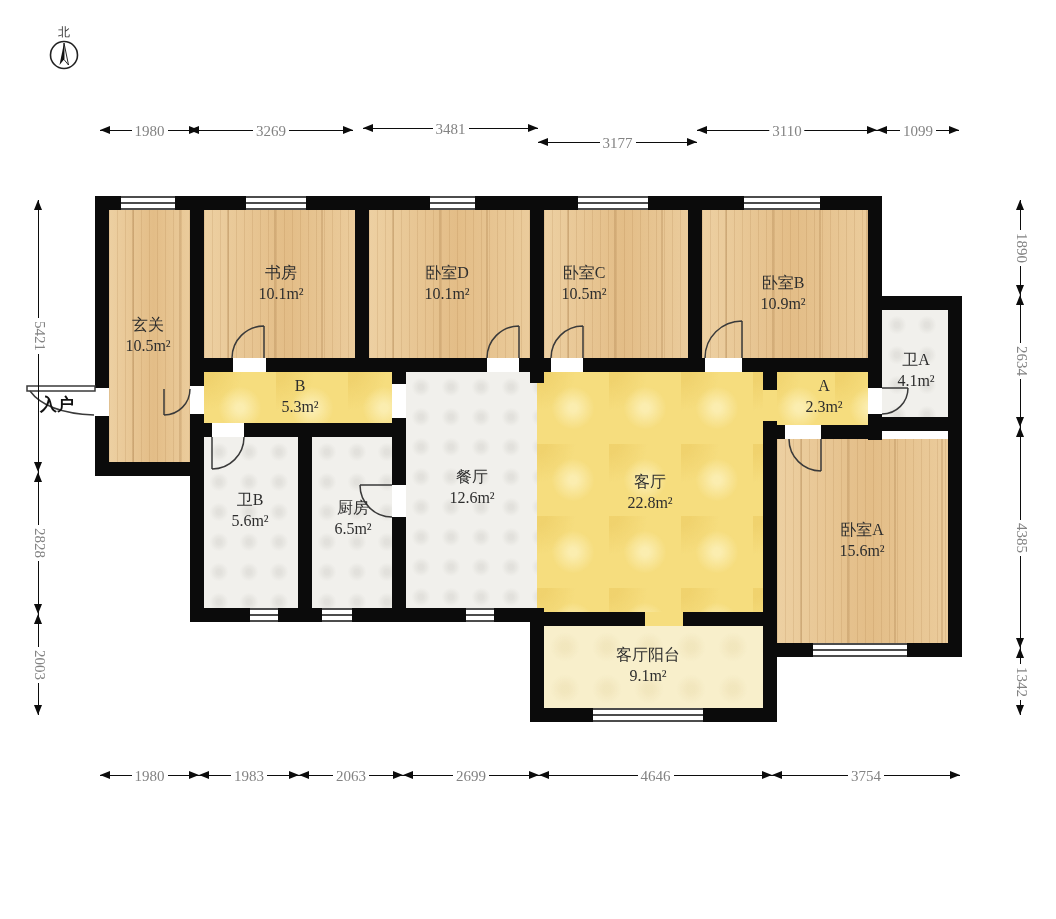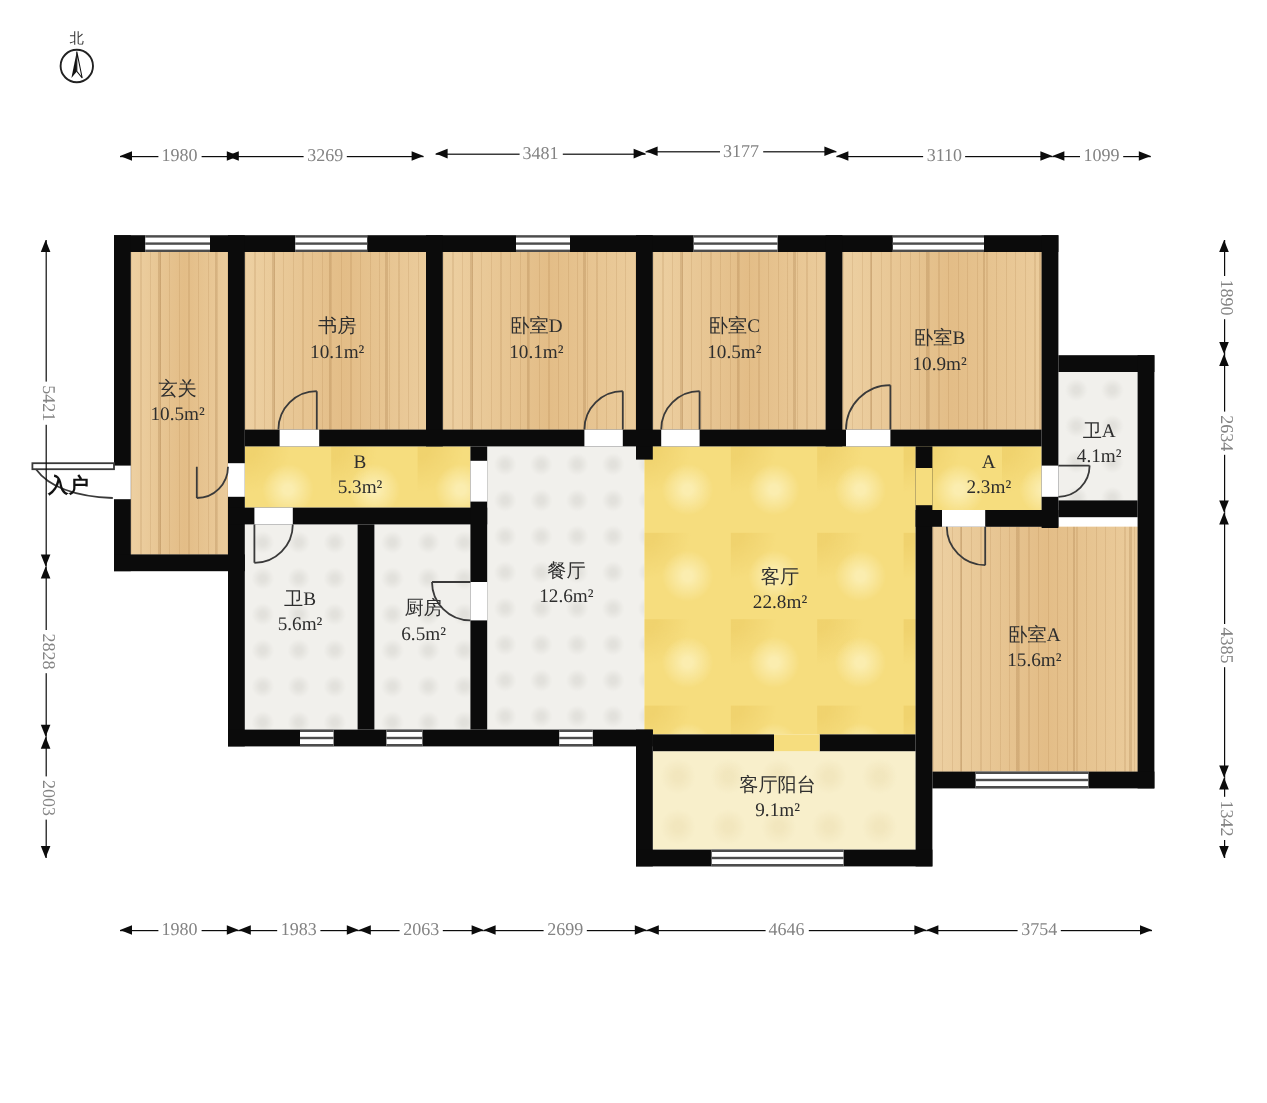--- a/index.html
+++ b/index.html
@@ -153,21 +153,21 @@
       <div>10.5m²</div>
     </div>
   <div class="lab" style="left:281px;top:283px">
       <div>书房</div>
       <div>10.1m²</div>
     </div>
   <div class="lab" style="left:447px;top:283px">
       <div>卧室D</div>
       <div>10.1m²</div>
     </div>
-  <div class="lab" style="left:612px;top:283px">
+  <div class="lab" style="left:584px;top:283px">
       <div>卧室C</div>
       <div>10.5m²</div>
     </div>
   <div class="lab" style="left:783px;top:293px">
       <div>卧室B</div>
       <div>10.9m²</div>
     </div>
   <div class="lab" style="left:916px;top:370px">
       <div>卫A</div>
       <div>4.1m²</div>
@@ -208,21 +208,21 @@
 
   <div class="seg-h" style="left:100px;top:130px;width:99px">
       <span class="dlab">1980</span>
     </div>
   <div class="seg-h" style="left:189px;top:130px;width:164px">
       <span class="dlab">3269</span>
     </div>
   <div class="seg-h" style="left:363px;top:128px;width:175px">
       <span class="dlab">3481</span>
     </div>
-  <div class="seg-h" style="left:538px;top:126px;width:159px">
+  <div class="seg-h" style="left:538px;top:142px;width:159px">
       <span class="dlab">3177</span>
     </div>
   <div class="seg-h" style="left:697px;top:130px;width:180px">
       <span class="dlab">3110</span>
     </div>
   <div class="seg-h" style="left:877px;top:130px;width:82px">
       <span class="dlab">1099</span>
     </div>
 
   <div class="seg-h" style="left:100px;top:775px;width:99px">

